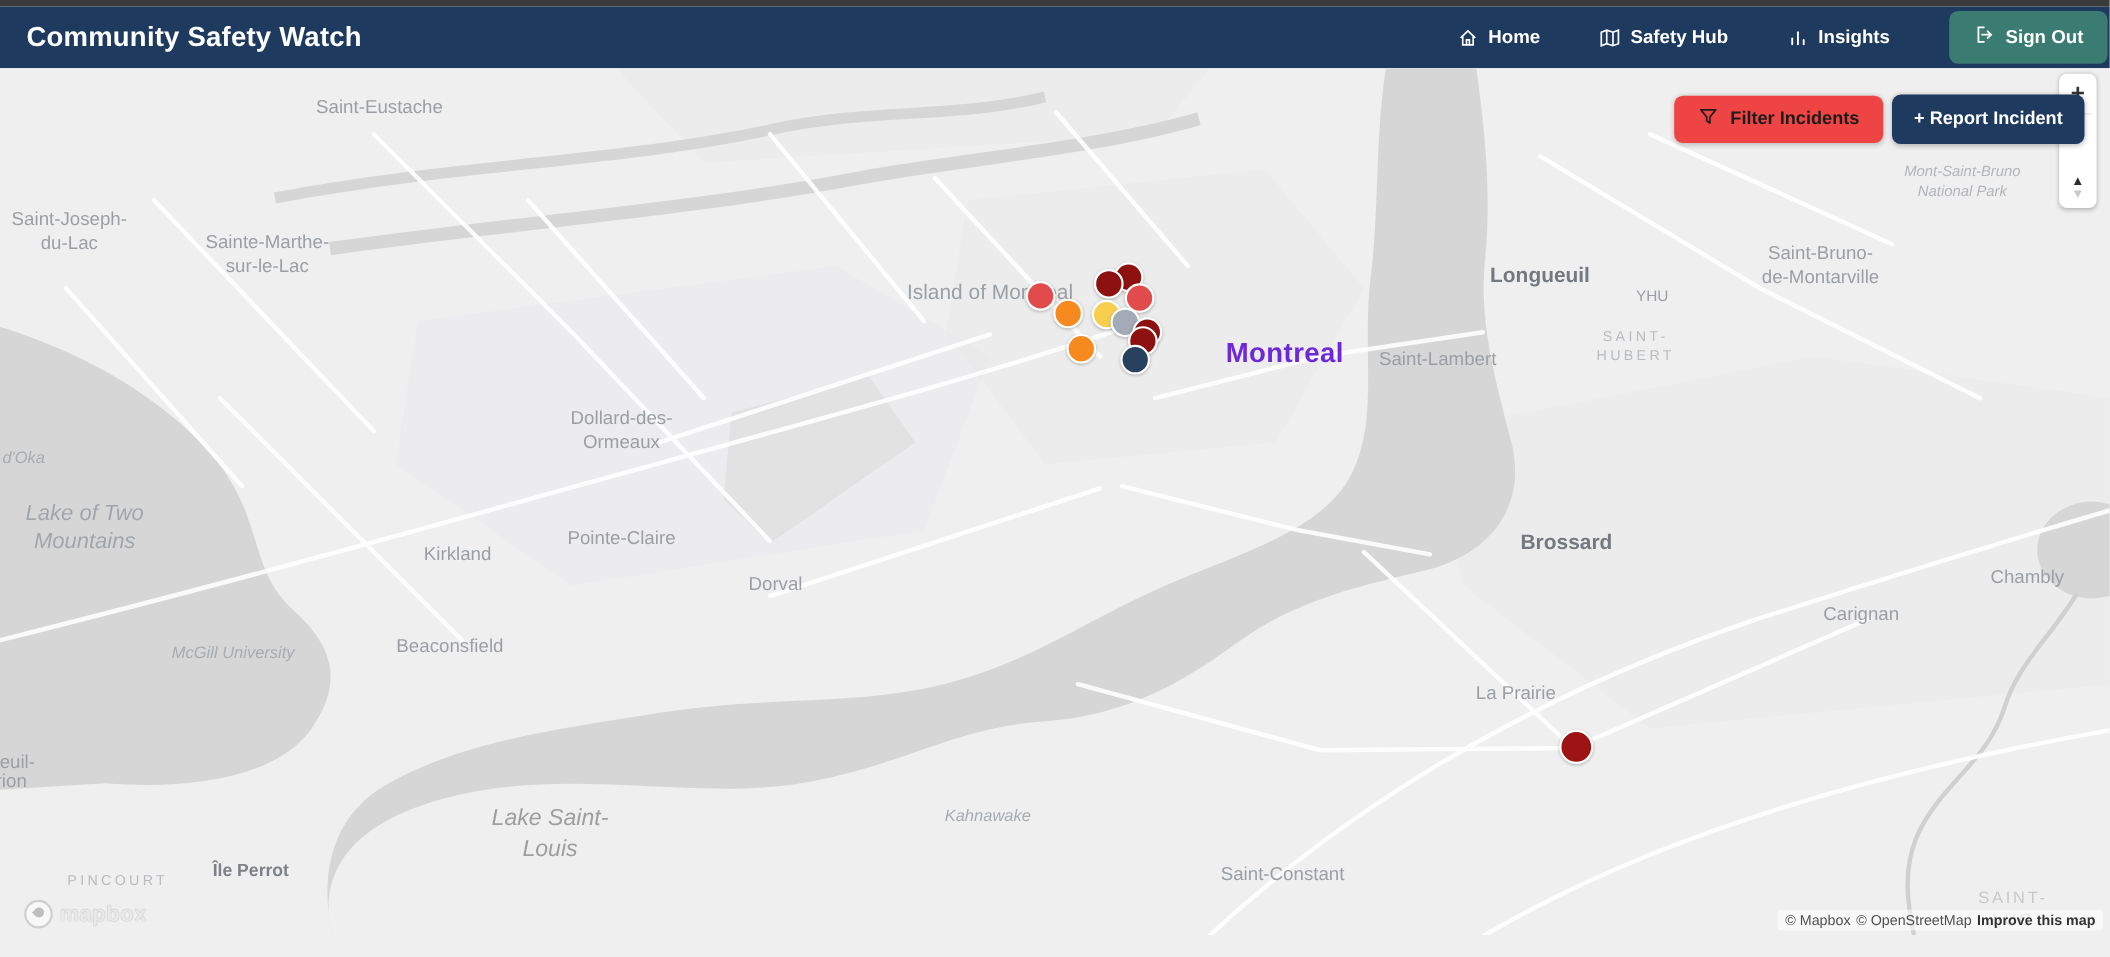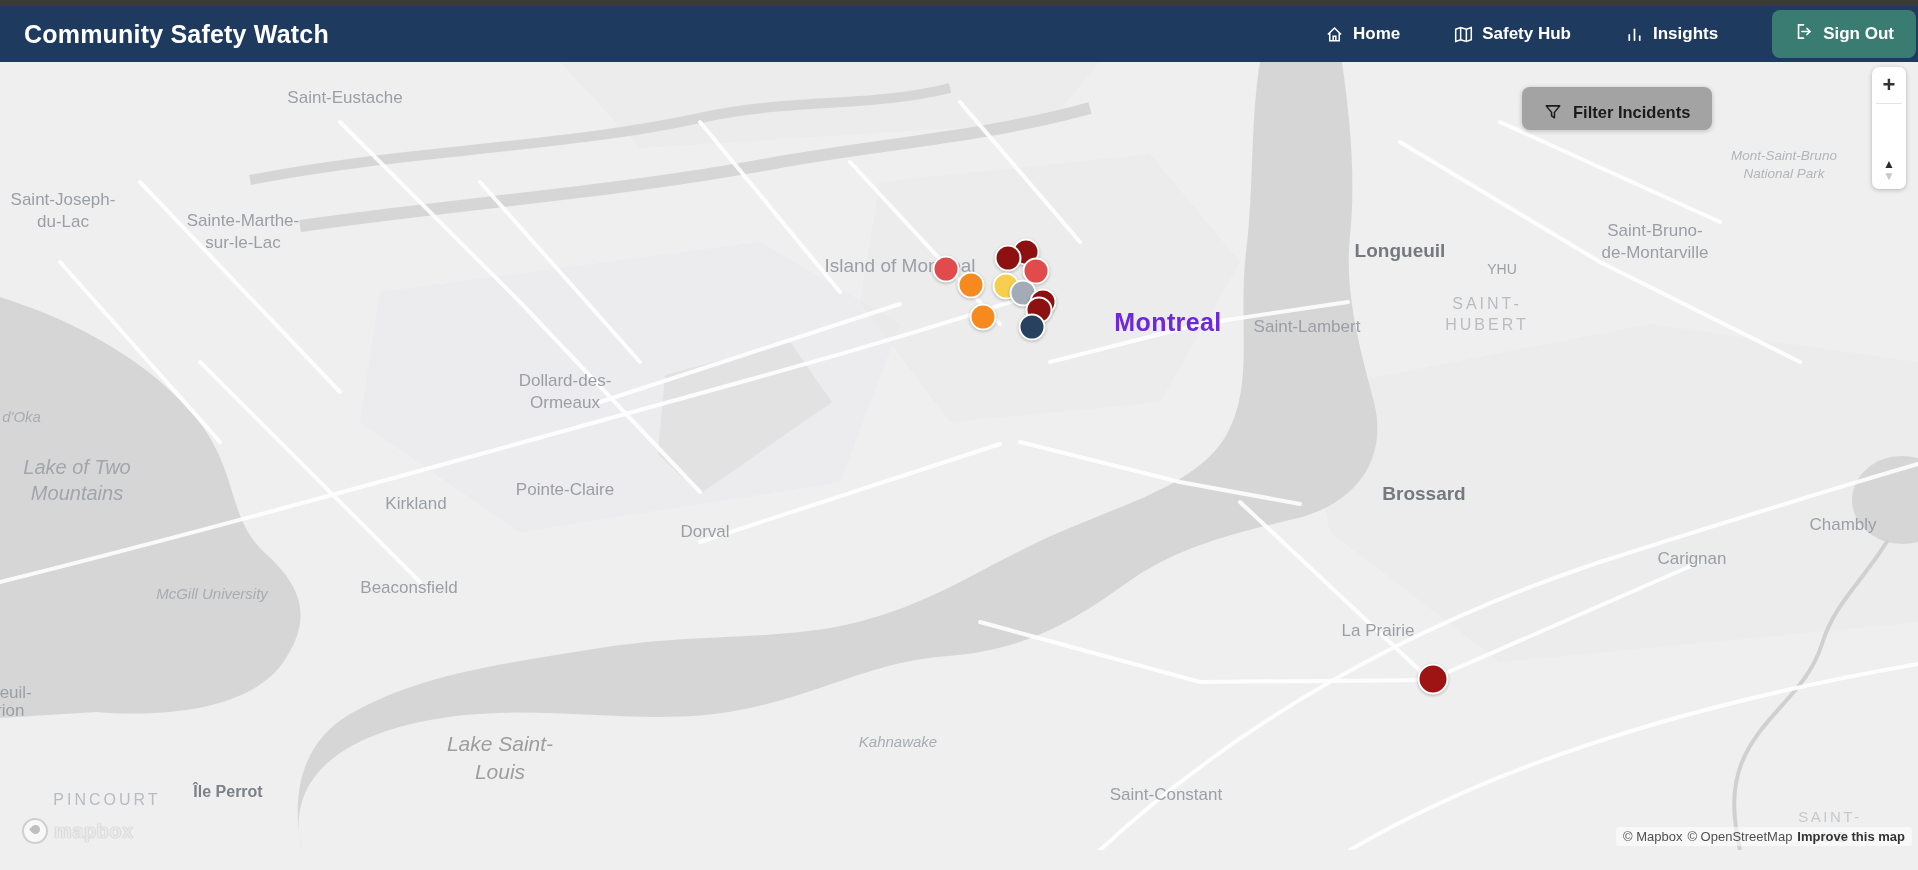--- a/index.html
+++ b/index.html
@@ -20,27 +20,27 @@
   .map-label.anchor-left{transform:translate(0,-50%);text-align:left;}
   .lbl-town{color:#9b9fa3;font-size:17px;}
   .lbl-town-sm{color:#9b9fa3;font-size:14px;}
   .lbl-city{color:#6d28d9;font-size:25px;font-weight:600;letter-spacing:.4px;}
   .lbl-city2{color:#74797f;font-size:19px;font-weight:600;}
   .lbl-island{color:#9aa0a5;font-size:19px;}
   .lbl-water{color:#a2a6aa;font-style:italic;font-size:20px;}
   .lbl-water-lg{color:#9e9e9e;font-style:italic;font-size:21px;}
   .lbl-poi{color:#a8acb0;font-style:italic;font-size:15px;}
   .lbl-poi-sm{color:#b2b5b8;font-style:italic;font-size:13.5px;}
-  .lbl-caps{color:#b9bcbf;font-size:16px;letter-spacing:3px;}
+  .lbl-caps{color:#b9bcbf;font-size:13px;letter-spacing:3px;}
   .lbl-caps-sm{color:#c6c8ca;font-size:15px;letter-spacing:2.5px;}
   .lbl-bold-sm{color:#7d8185;font-size:16px;font-weight:600;}
   .marker{position:absolute;z-index:3;border:2px solid #fff;border-radius:50%;
     transform:translate(-50%,-50%);box-shadow:0 1px 3px rgba(0,0,0,.25);cursor:pointer;}
-  .filter-btn{position:absolute;z-index:6;left:1522px;top:25px;height:43px;display:flex;align-items:flex-start;
-    gap:11px;background:#a3a3a3;border:none;border-radius:8px;padding:16px 22px;font-family:inherit;
+  .filter-btn{position:absolute;z-index:6;left:1522px;top:25px;height:43px;display:flex;align-items:center;
+    gap:11px;background:#ef4444;border:none;border-radius:8px;padding:4px 22px;font-family:inherit;
     font-size:16.5px;font-weight:600;color:#1b1b1b;box-shadow:0 1px 5px rgba(0,0,0,.22);cursor:pointer;}
   .report-btn{position:absolute;z-index:6;left:1720px;top:24px;height:45px;background:#1e3a5f;border:none;
     border-radius:8px;padding:0 20px;font-family:inherit;font-size:16.5px;font-weight:600;color:#fff;
     box-shadow:0 1px 5px rgba(0,0,0,.25);cursor:pointer;}
   .nav-ctrl{position:absolute;z-index:5;left:1872px;top:5px;width:34px;height:122px;background:#fff;
     border-radius:7px;box-shadow:0 1px 4px rgba(0,0,0,.25);display:flex;flex-direction:column;align-items:center;}
   .zoom-in-btn{width:100%;height:36px;border:none;background:transparent;font-size:22px;font-weight:700;
     color:#333;cursor:pointer;font-family:inherit;line-height:34px;padding:0;}
   .ctrl-divider{width:26px;height:1px;background:#e4e4e4;}
   .stepper{margin-top:auto;display:flex;flex-direction:column;align-items:center;padding-bottom:7px;cursor:pointer;}
@@ -220,20 +220,21 @@
 
   <div class="nav-ctrl">
     <button class="zoom-in-btn">+</button>
     <div class="ctrl-divider"></div>
     <div class="stepper">
       <span class="up">▲</span>
       <span class="down">▼</span>
     </div>
   </div>
 
+  <button class="report-btn" style="background: rgb(30, 58, 95);">+ Report Incident</button>
 
   <a class="mapbox-logo">
     <span class="circle"></span>
     <span class="wordmark">mapbox</span>
   </a>
 
   <div class="attribution">
     <a>© Mapbox</a>
     <a>© OpenStreetMap</a>
     <a class="improve">Improve this map</a>

